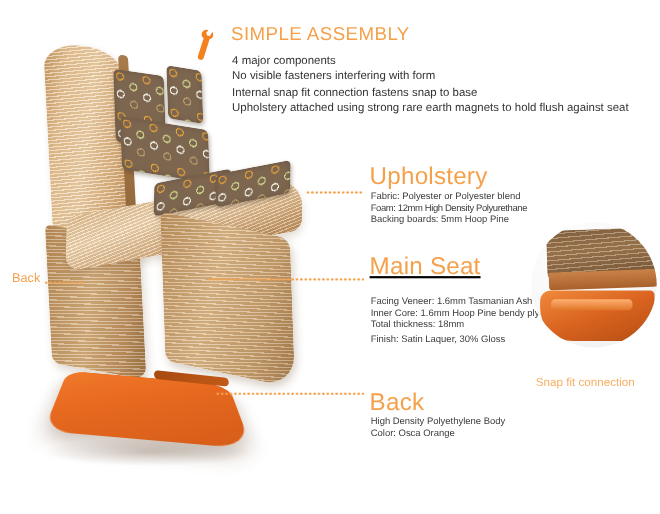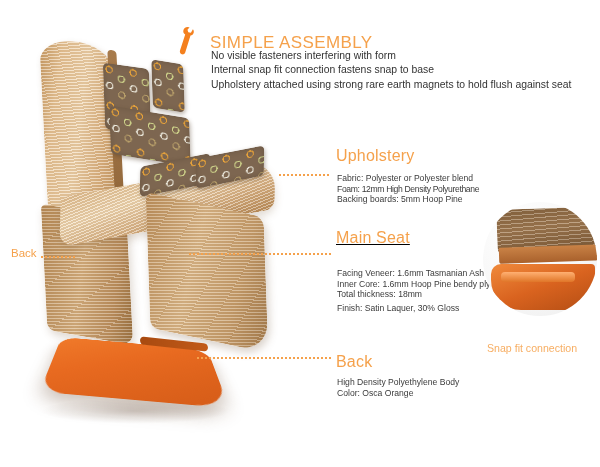--- a/index.html
+++ b/index.html
@@ -9,21 +9,21 @@
     font-family:"Liberation Sans", sans-serif;
     overflow:hidden;
     position:relative;
     -webkit-font-smoothing:antialiased;
   }
   .stage{position:absolute;inset:0;}
 
   
   .hdg{
     color:#F5A14B;
-    font-size:16px;
+    font-size:22px;
     font-weight:400;
     letter-spacing:.2px;
     white-space:nowrap;
   }
   .hdg.big{font-size:17px;letter-spacing:.4px;}
   .body-txt{
     color:#3b3b3b;
     font-size:8.6px;
     line-height:10.6px;
     white-space:nowrap;
@@ -196,25 +196,26 @@
     <div class="cush cush-s2"></div>
     <div class="leg-front"></div>
     <div class="base"></div>
     <div class="base-slot"></div>
   </div>
 
   <svg class="wrench" viewBox="0 0 20 30">
     <path d="M12.6 1.2c-2.6-.6-5.0 1.1-5.3 3.6-.2 1.6.6 3.0 1.9 3.8L4.0 24.6c-.5 1.6.3 3.2 1.8 3.7 1.5.5 3.1-.4 3.5-2.0L14.5 9.6c1.5-.2 2.8-1.3 3.2-2.9.3-1.3 0-2.6-.8-3.5l-2.0 3.6-2.6-.5-.8-2.6 2.1-2.5z" fill="#F4801E"></path>
   </svg>
 
-  <div class="block" style="left:210px;top:33px;">
+  <div class="block" style="left:210px;top:21px;">
     <div class="hdg big">SIMPLE ASSEMBLY</div>
   </div>
 
   <div class="block" style="left:211px;top:49px;">
+    <div class="body-lg">4 major components</div>
     <div class="body-lg">No visible fasteners interfering with form</div>
     <div class="body-lg">Internal snap fit connection fastens snap to base</div>
     <div class="body-lg">Upholstery attached using strong rare earth magnets to hold flush against seat</div>
   </div>
 
   <div class="block" style="left:11px;top:247px;">
     <div class="lbl-back">Back</div>
   </div>
   <div class="leader" style="left:40px;top:256px;width:36px;"></div>
 

